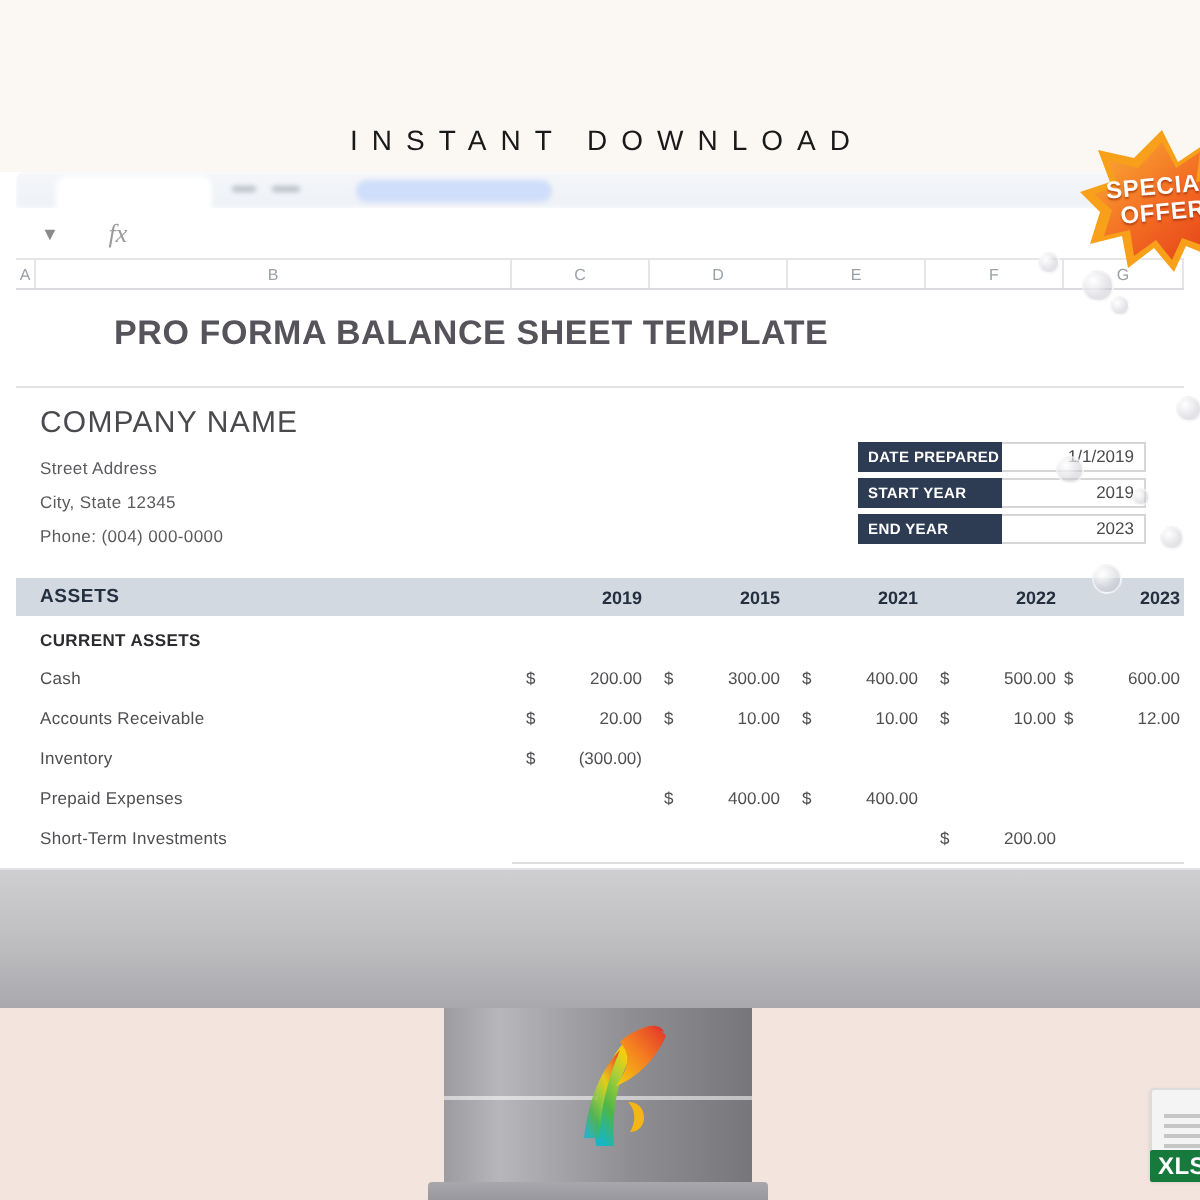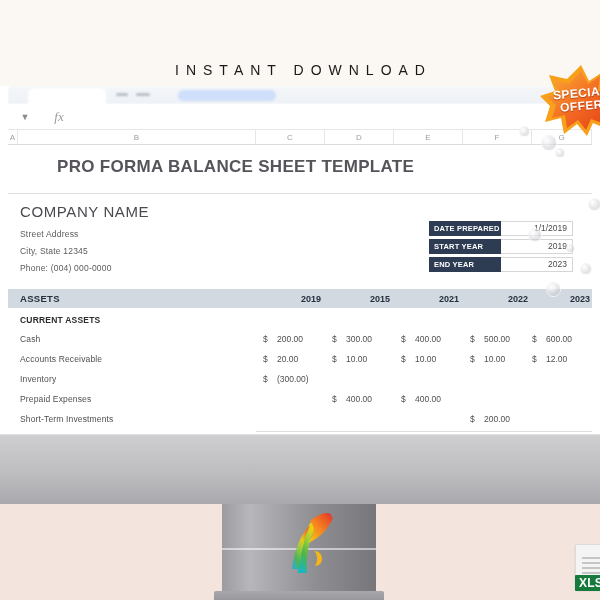--- a/index.html
+++ b/index.html
@@ -179,21 +179,21 @@
     position:absolute; width:58px; text-align:right;
     font-size:9px; font-weight:700; color:#24303f;
   }
 
   .subhdr { position:absolute; left:12px; font-size:8.5px; font-weight:700; color:#2c2c30; letter-spacing:.2px; }
 
   .drow { position:absolute; left:0; width:584px; height:20px; }
   .drow .label { position:absolute; left:12px; top:3px; font-size:8.5px; color:#4f4f53; letter-spacing:.15px; }
   .drow .cell { position:absolute; top:3px; width:58px; font-size:8.5px; color:#4f4f53; }
   .drow .cell .sym { position:absolute; left:0; }
-  .drow .cell .num { display:block; text-align:left;padding-left:14px; }
+  .drow .cell .num { display:block; text-align:right;padding-left:14px; }
   .rowline { position:absolute; left:248px; width:336px; height:1px; background:#dedede; }
 </style>
 </head>
 <body>
 
 <div class="promo">
   <div class="promo-sub">INSTANT DOWNLOAD</div>
 </div>
 
 <div class="burst">

